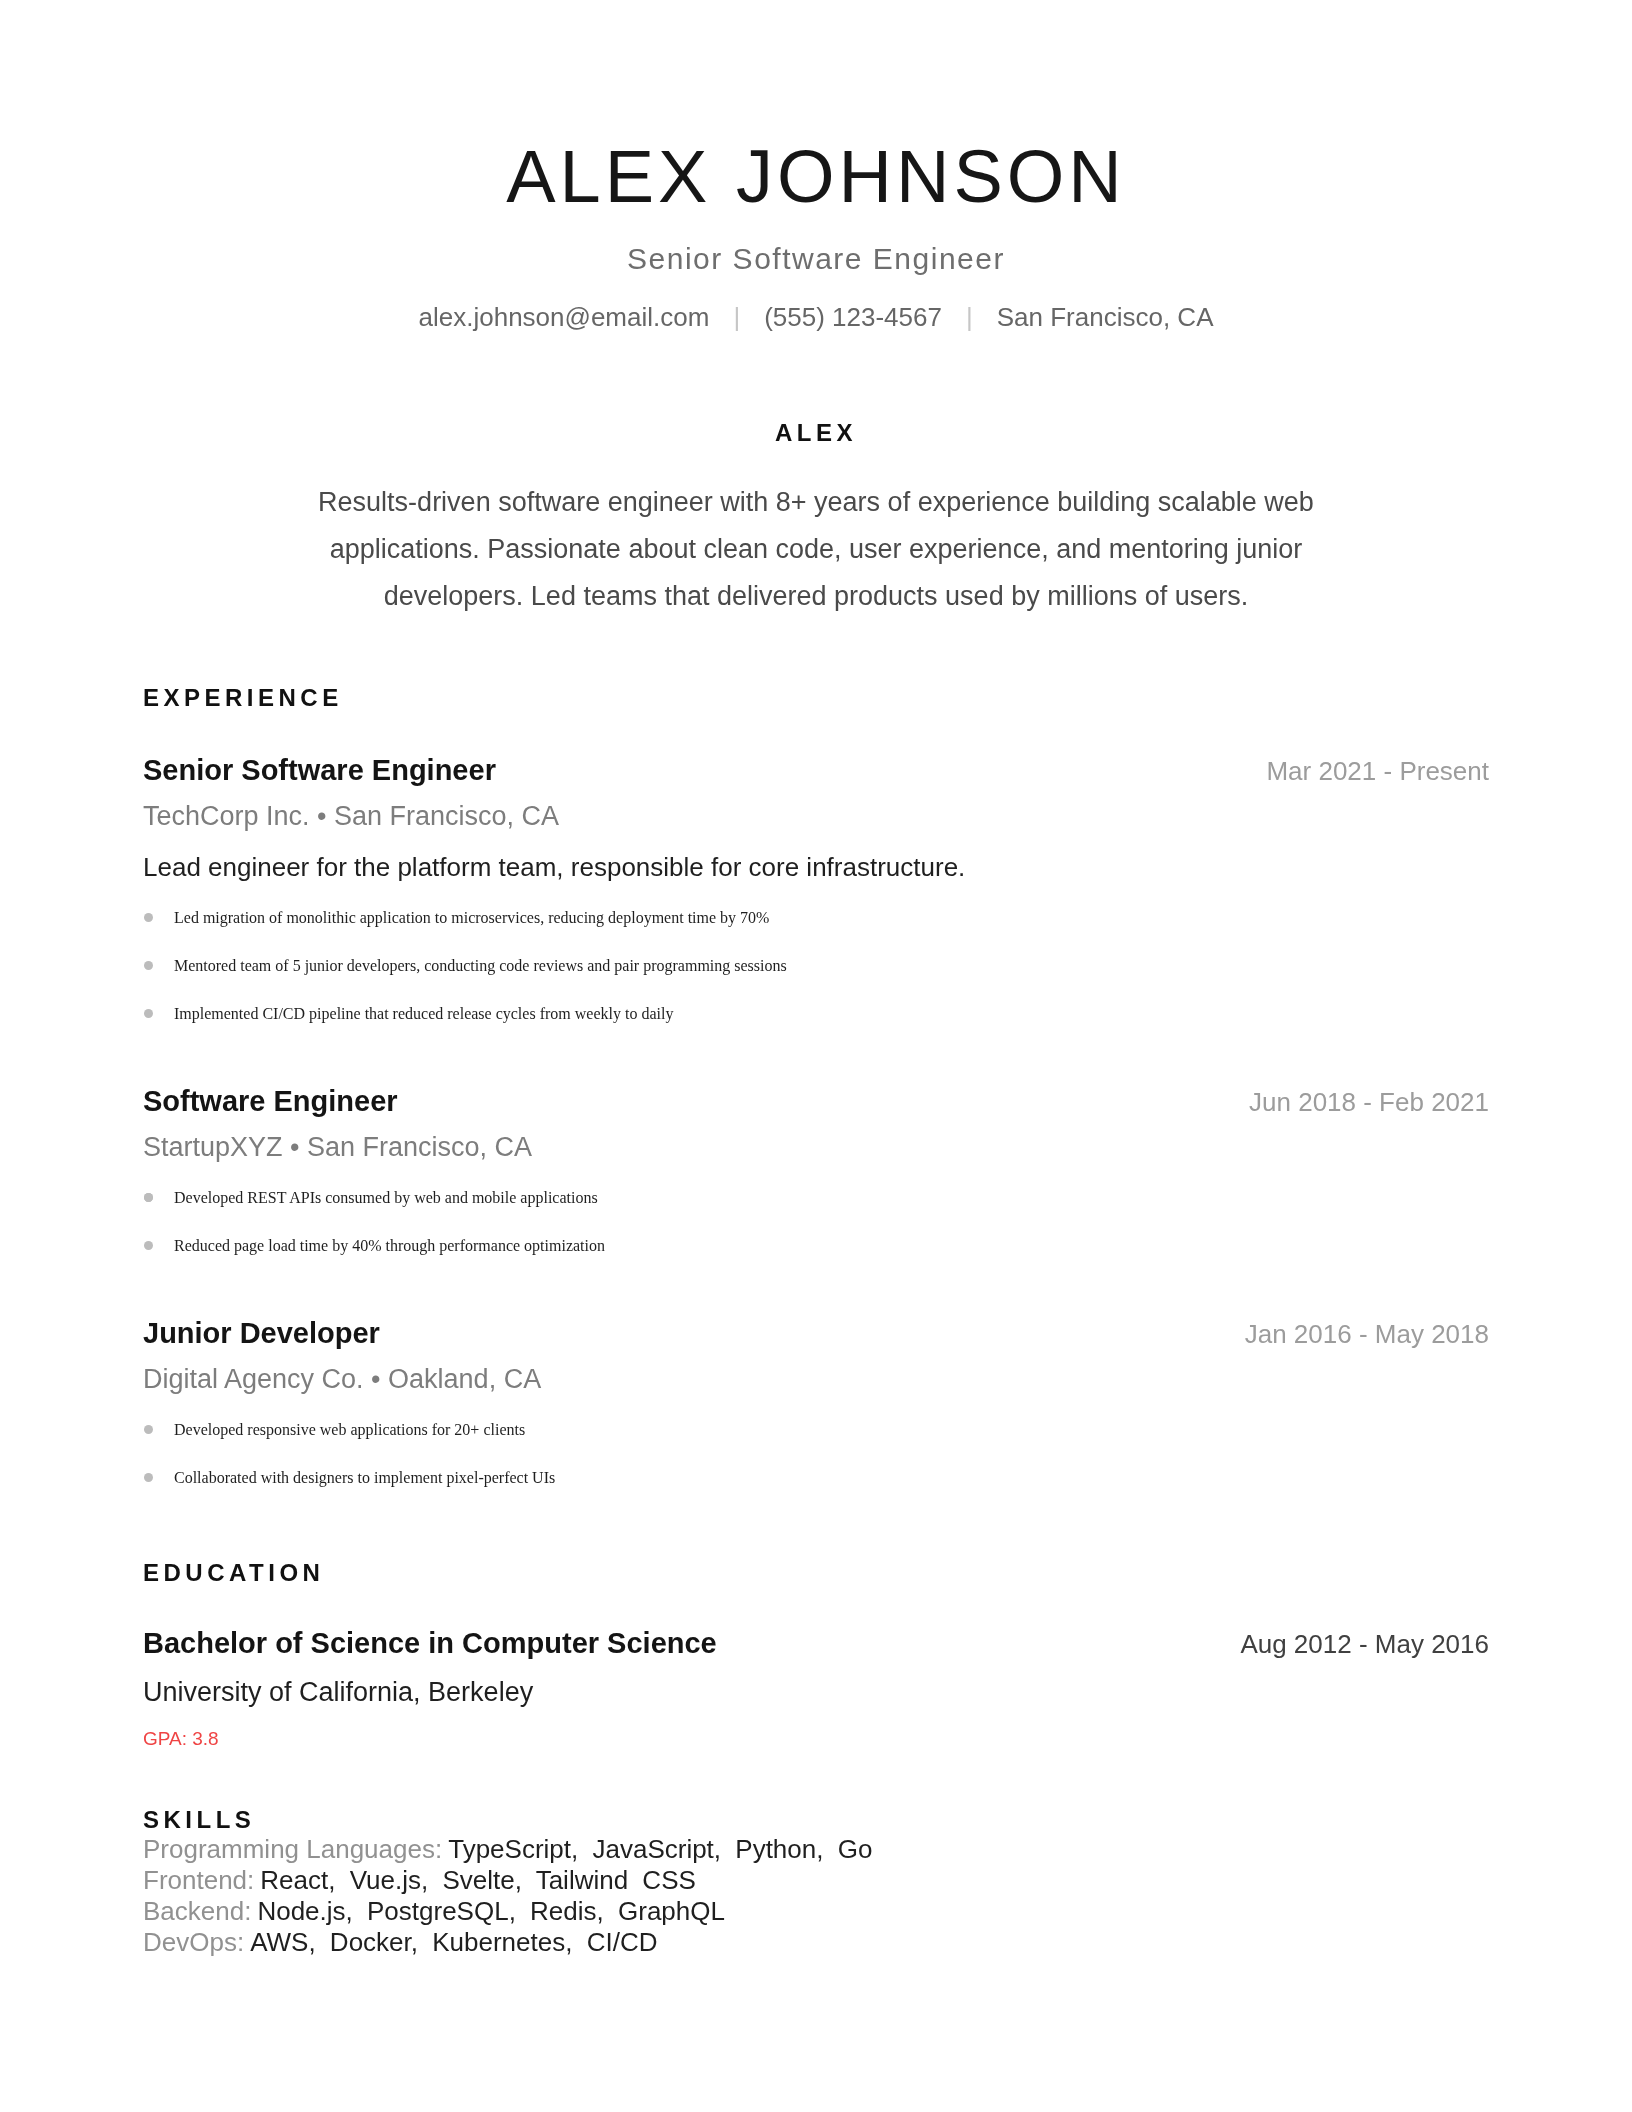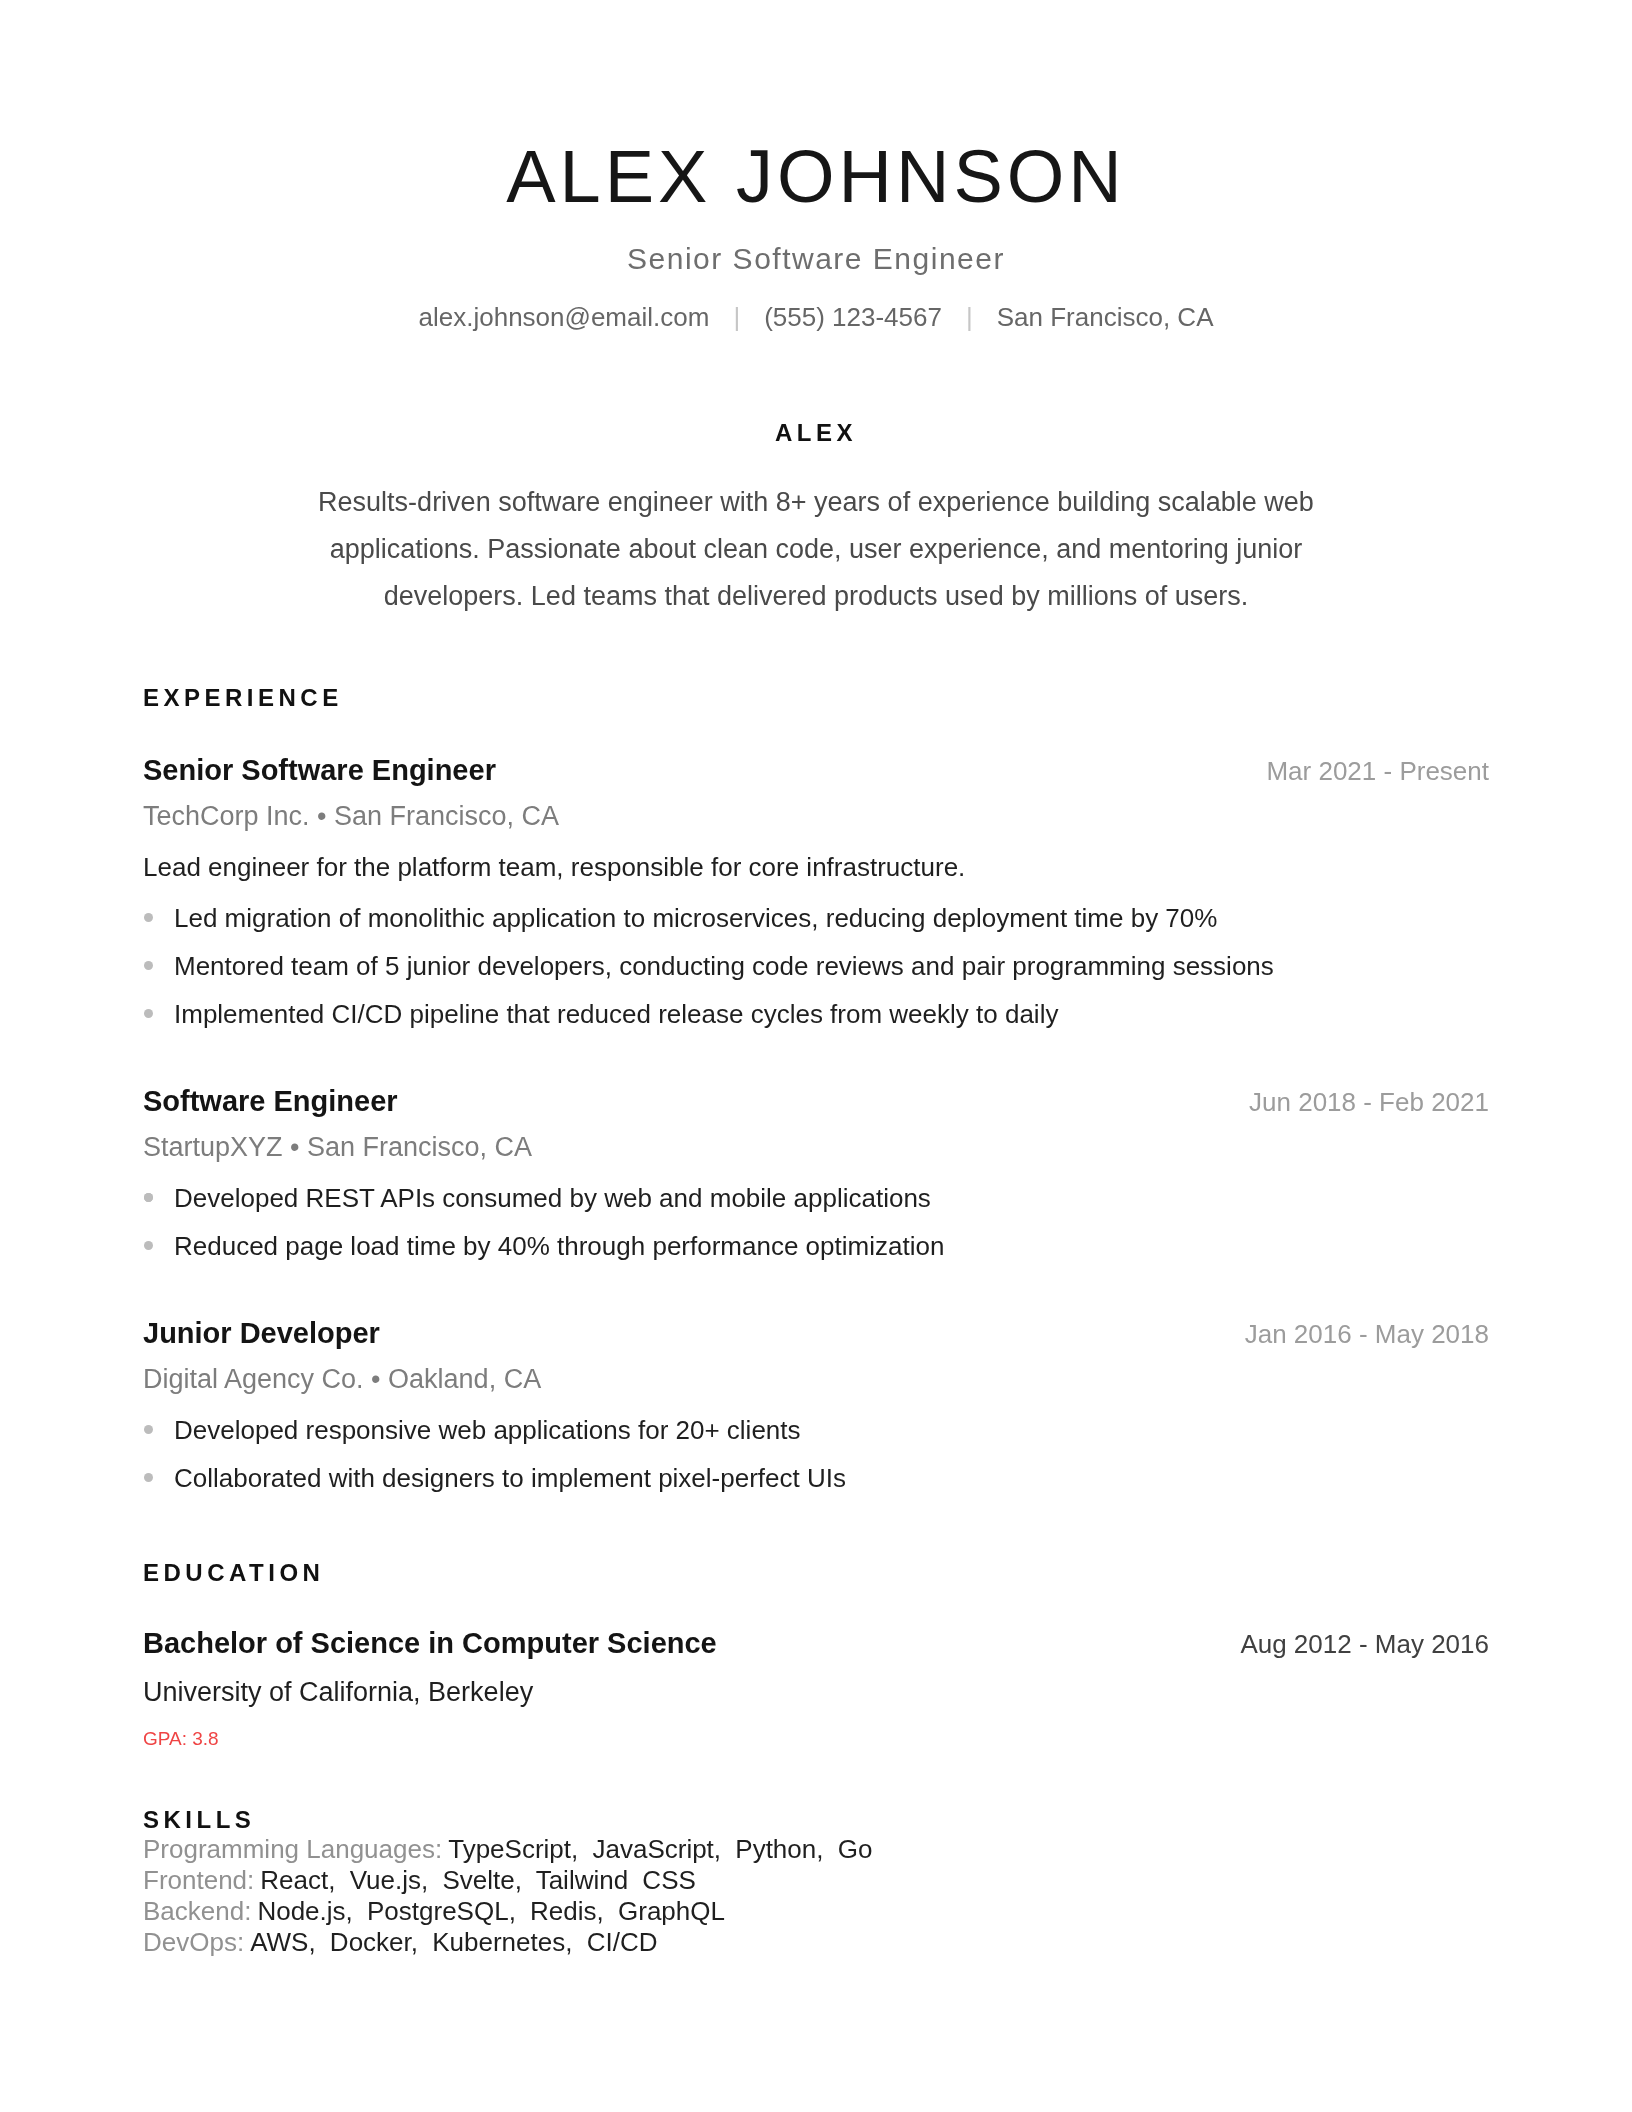--- a/index.html
+++ b/index.html
@@ -90,23 +90,24 @@
     font-size: 26px;
     color: #1f1f1f;
   }
   .bullet-list {
     list-style: none;
     margin-top: 20px;
   }
   .bullet-list li {
     position: relative;
     padding-left: 31px;
-    font-size: 26px;
+    font-size: 16px;
     line-height: 30px;
     color: #1f1f1f;
+    font-family: Liberation Serif, serif;
   }
   .bullet-list li + li { margin-top: 18px; }
   .bullet-dot {
     position: absolute;
     left: 1px;
     top: 10px;
     width: 9px;
     height: 9px;
     border-radius: 50%;
     background: #bcbcbc;

